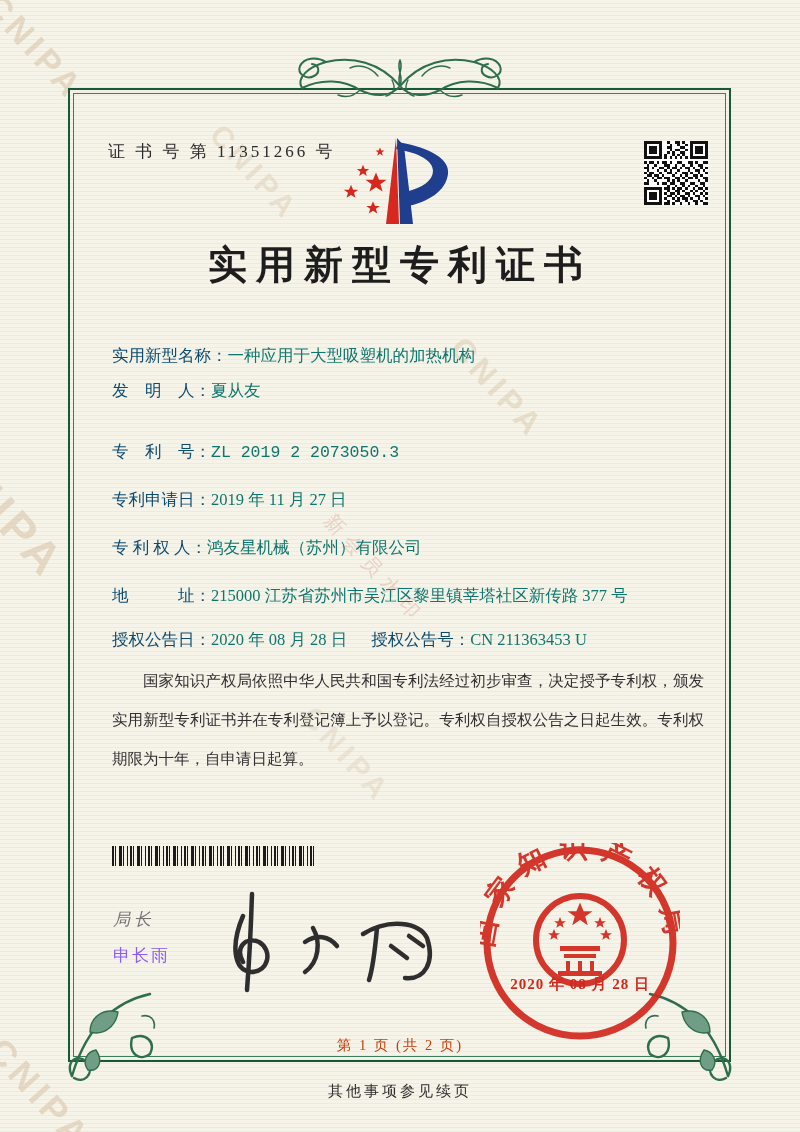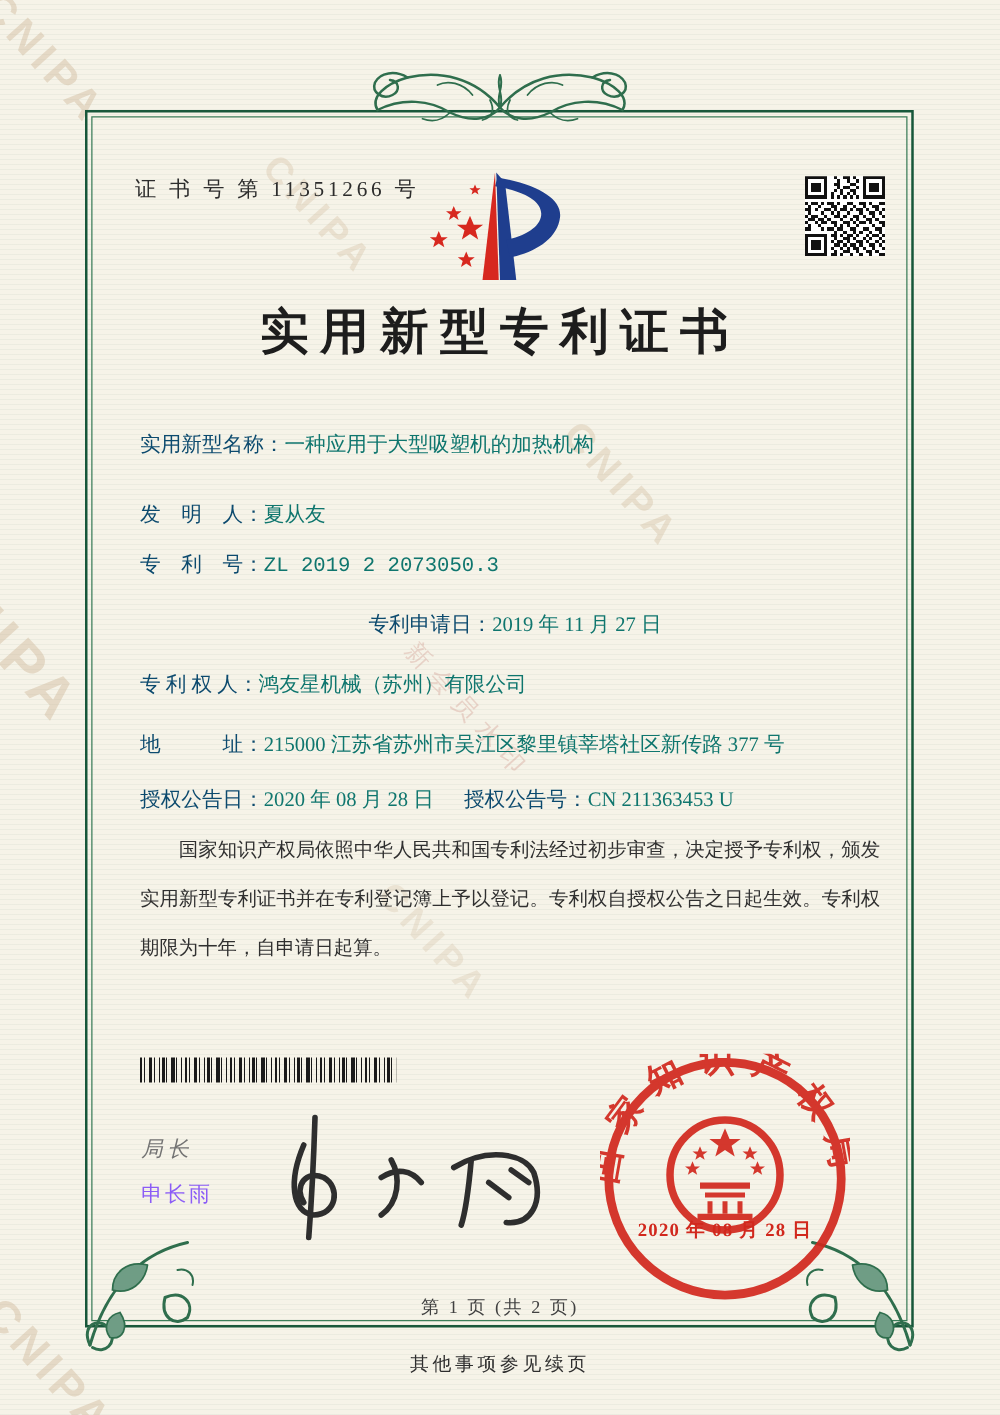--- a/index.html
+++ b/index.html
@@ -38,21 +38,21 @@
   .logo{left:330px;top:112px;width:142px;height:118px;}
   .qr{left:644px;top:141px;width:64px;height:64px;}
 
   .title{
     left:0;right:0;top:238px;text-align:center;
     font-size:39px;font-weight:bold;letter-spacing:9px;color:#1d1d1d;
   }
   .field-row{position:absolute;left:112px;width:600px;font-size:16.5px;white-space:nowrap;}
   .field-row .lbl{color:#0c4a6e;}
   .field-row .val{color:#0f766e;}
-  .r1{top:345px;} .r2{top:401px;} .r3{top:441px;font-family:Liberation Mono, monospace;} .r4{top:489px;text-align:center;}
+  .r1{top:345px;} .r2{top:380px;} .r3{top:441px;font-family:Liberation Mono, monospace;} .r4{top:489px;}
   .r5{top:537px;} .r6{top:585px;} .r7{top:629px;}
   .lbl2{margin-left:24px;}
 
   .paras{left:112px;top:661px;width:592px;font-size:15.5px;line-height:39px;
     text-align:justify;color:#303030;}
   .paras p{margin:0;text-indent:2em;}
 
   .barcode{
     left:112px;top:846px;width:205px;height:20px;
     background:repeating-linear-gradient(90deg,
@@ -69,21 +69,21 @@
     font-family:"Liberation Sans","DejaVu Sans",sans-serif;}
 
   .signature{left:205px;top:878px;width:240px;height:115px;}
 
   .seal{left:480px;top:843px;width:200px;height:200px;}
   .seal-date{
     left:492px;top:975px;width:176px;text-align:center;
     font-size:15px;font-weight:bold;color:#d1281d;letter-spacing:1px;
   }
 
-  .page-info{left:0;right:0;top:1036px;text-align:center;font-size:14.5px;color:#404040;letter-spacing:2px;}
+  .page-info{left:0;right:0;top:1036px;text-align:center;font-size:14.5px;color:#c2410c;letter-spacing:2px;}
   .cont-note{left:0;right:0;top:1082px;text-align:center;font-size:15px;color:#2e2e2e;letter-spacing:3px;}
 
   .ornament{pointer-events:none;}
 </style>
 </head>
 <body>
 
 <div class="wm" style="left:6px;top:-14px;font-size:34px;">CNIPA</div>
 <div class="wm" style="left:228px;top:118px;font-size:30px;color:rgba(204,182,150,0.30);">CNIPA</div>
 <div class="wm" style="left:470px;top:330px;font-size:32px;color:rgba(204,182,150,0.34);">CNIPA</div>

